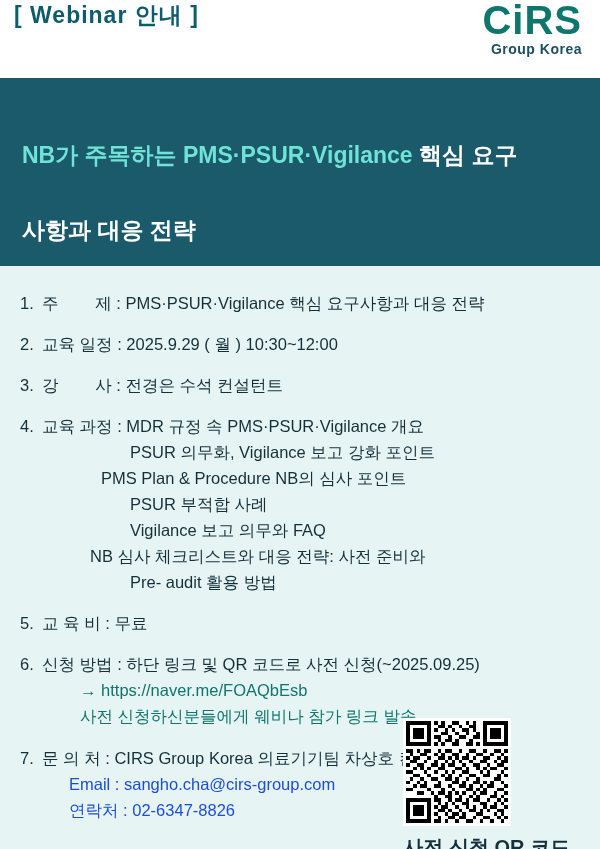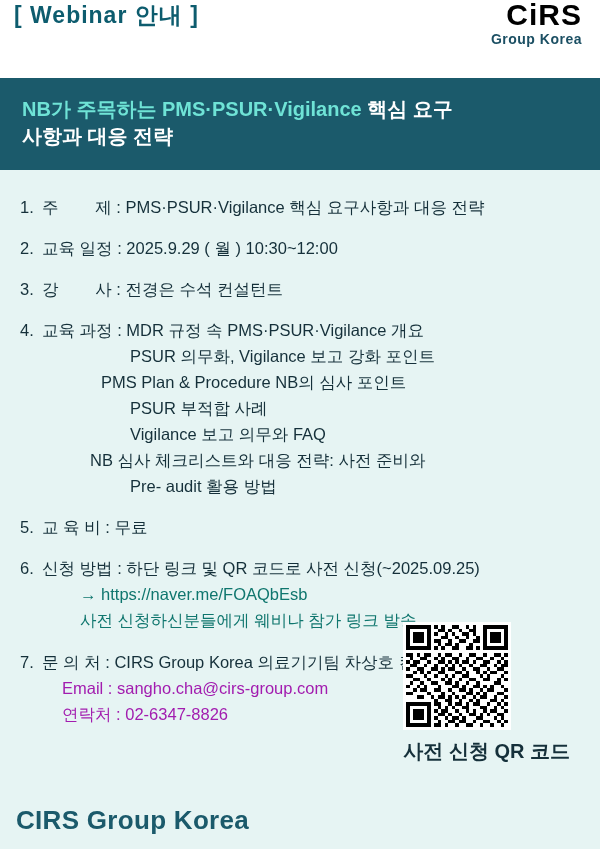--- a/index.html
+++ b/index.html
@@ -35,44 +35,45 @@
     font-size: 23px;
     font-weight: bold;
     color: #0d5c6e;
     letter-spacing: 1px;
   }
   .brand {
     text-align: right;
     line-height: 1;
   }
   .brand-logo {
-    font-size: 30px;
-    font-weight: bold;
-    color: #000000;
+    font-size: 40px;
+    font-weight: bold;
+    color: #0f766e;
     letter-spacing: 1px;
   }
   .brand-sub {
     font-size: 14px;
     font-weight: bold;
     color: #1b4f63;
     margin-top: 2px;
     letter-spacing: 0.5px;
   }
 
   
   .title-band {
     background: #1b5a6b;
     padding: 18px 22px 20px 22px;
     box-sizing: border-box;
   }
   .title-line {
-    font-size: 20px;
+    font-size: 23px;
     font-weight: bold;
     line-height: 1.35;
     color: #ffffff;
+    margin-top: 44px;
   }
   .title-line .hl {
     color: #6fe3d6;
   }
 
   
   .body-area {
     position: relative;
     background: #e6f4f3;
     padding: 26px 20px 10px 20px;
@@ -105,24 +106,24 @@
   .course-first {
     display: inline;
   }
   .indent-line {
     margin-left: 38px;
     font-size: 16.5px;
     line-height: 1.6;
     color: #0f766e;
   }
   .indent-line2 {
-    margin-left: 20px;
+    margin-left: 27px;
     font-size: 16.5px;
     line-height: 1.6;
-    color: #a21caf;
+    color: #1d4ed8;
   }
 
   
   .qr-wrap {
     position: absolute;
     right: 30px;
     bottom: 22px;
     text-align: center;
   }
   .qr-code {

